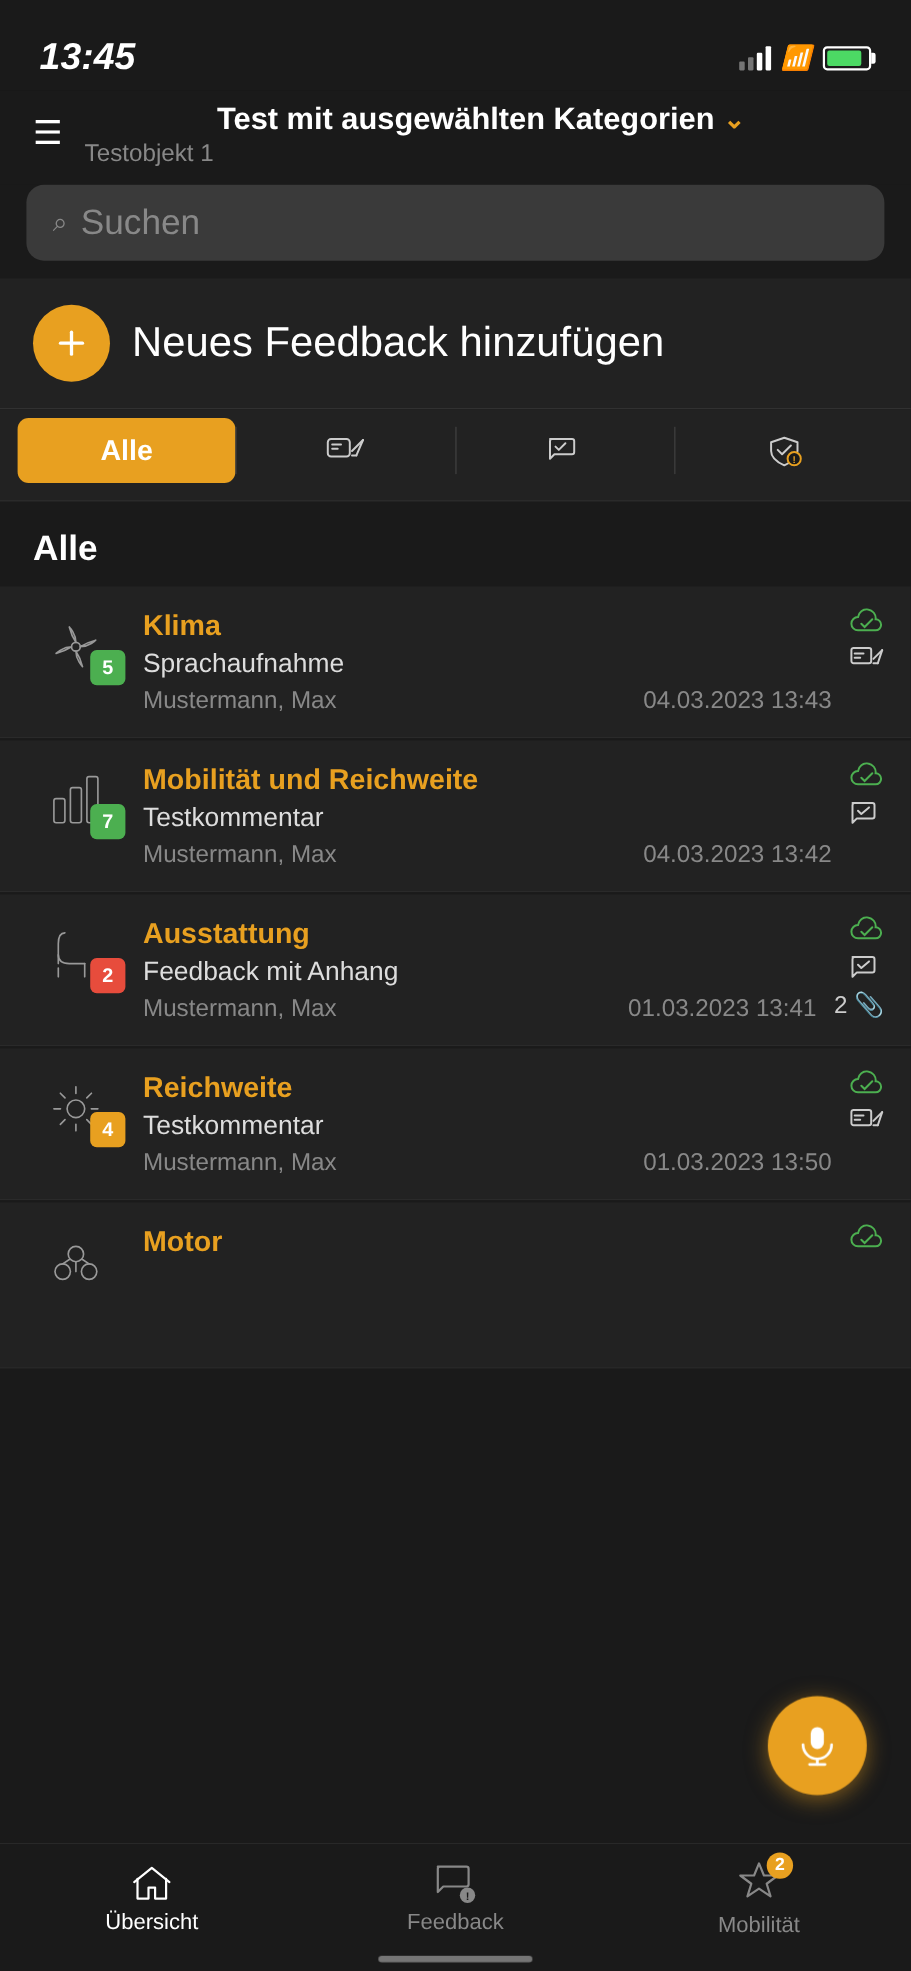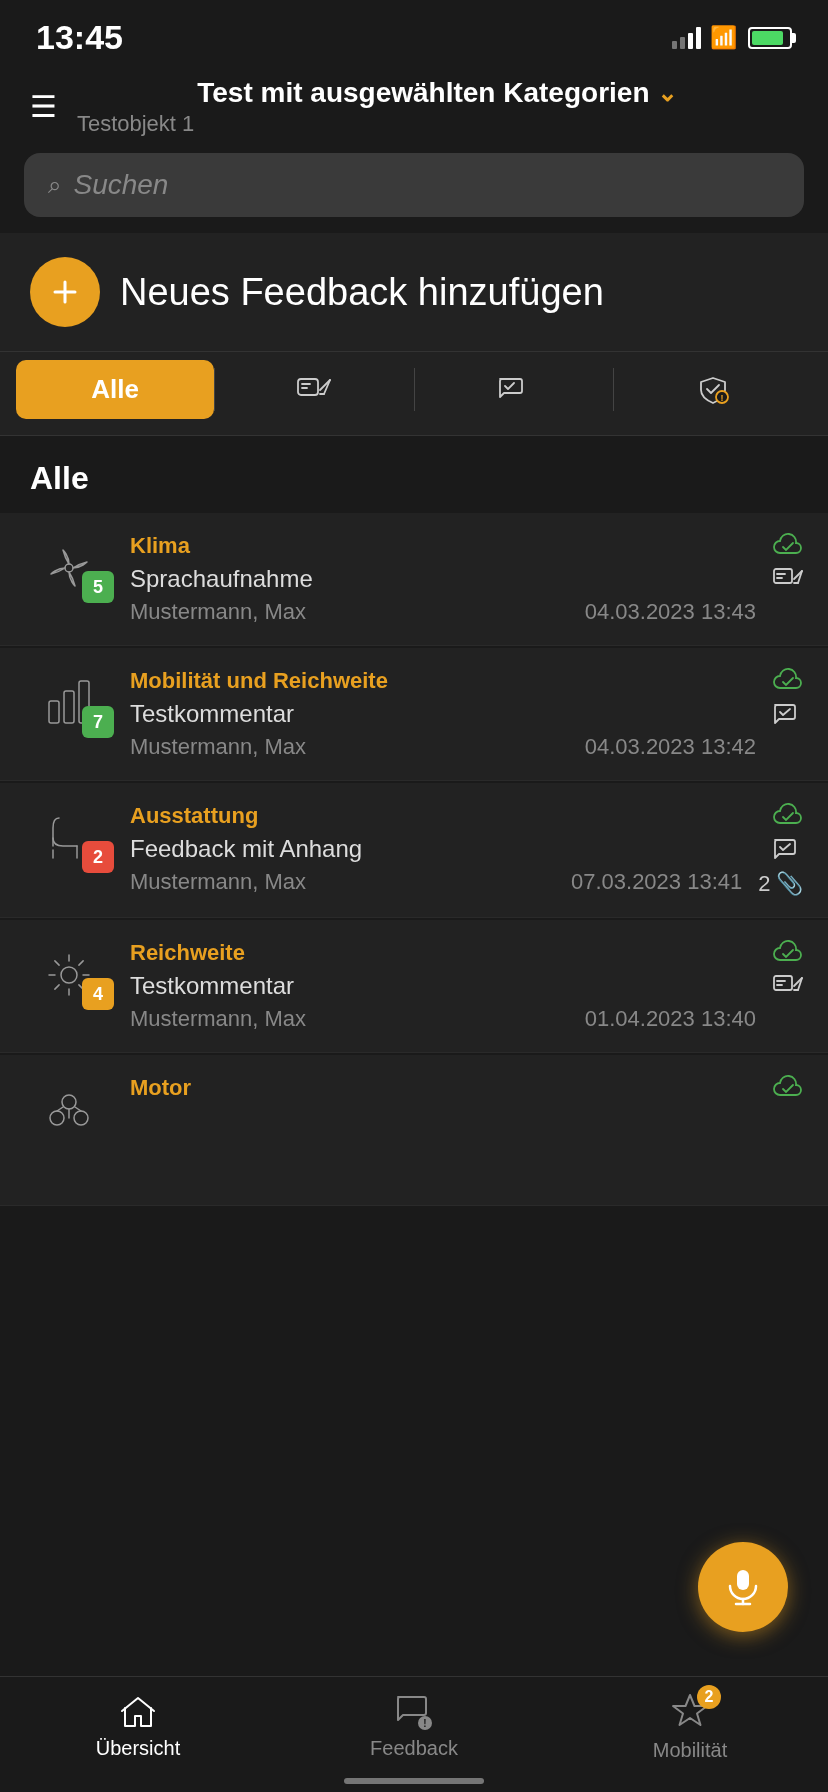--- a/index.html
+++ b/index.html
@@ -12,22 +12,23 @@
       font-family: -apple-system, BlinkMacSystemFont, 'Helvetica Neue', Arial, sans-serif;
       color: #fff;
       overflow-x: hidden;
     }
 
     
     .status-bar {
       display: flex;
       justify-content: space-between;
       align-items: center;
-      padding: 18px 36px 10px;
+      padding: 33px 36px 10px;
       background: #1a1a1a;
+      font-style: italic;
     }
     .status-time {
       font-size: 34px;
       font-weight: 700;
       color: #fff;
     }
     .status-icons {
       display: flex;
       align-items: center;
       gap: 10px;
@@ -129,22 +130,21 @@
       display: flex;
       align-items: center;
       gap: 12px;
     }
     .search-icon-unicode {
       color: #888;
       font-size: 24px;
     }
     .search-placeholder {
       color: #888;
-      font-size: 28px;
-      font-style: italic;
+      font-size: 32px;
     }
 
     
     .add-feedback-row {
       background: #222;
       padding: 24px 30px;
       display: flex;
       align-items: center;
       gap: 20px;
       border-bottom: 1px solid #333;
@@ -265,21 +265,21 @@
     }
     .badge-green { background: #4CAF50; }
     .badge-orange { background: #E8A020; }
     .badge-red { background: #e74c3c; }
 
     .feedback-content {
       flex: 1;
       min-width: 0;
     }
     .feedback-category-name {
-      font-size: 22px;
+      font-size: 26px;
       font-weight: 600;
       color: #E8A020;
       margin-bottom: 6px;
     }
     .feedback-description {
       font-size: 24px;
       color: #ddd;
       margin-bottom: 6px;
     }
     .feedback-meta {
@@ -569,21 +569,21 @@
           <path d="M14 50 L14 42"></path>
         </svg>
       </div>
       <div class="badge badge-red">2</div>
     </div>
     <div class="feedback-content">
       <div class="feedback-category-name">Ausstattung</div>
       <div class="feedback-description">Feedback mit Anhang</div>
       <div class="feedback-meta">
         <span class="feedback-author">Mustermann, Max</span>
-        <span class="feedback-date">07.03.2023 13:41</span>
+        <span class="feedback-date">01.03.2023 13:41</span>
       </div>
     </div>
     <div class="feedback-status">
       <svg width="32" height="26" viewBox="0 0 32 26" fill="none" stroke="#4CAF50" stroke-width="1.8" stroke-linecap="round">
         <path d="M24 20H8a6 6 0 010-12 8 8 0 0116 2 5 5 0 010 10z"></path>
         <polyline points="11,14 14,17 21,10" stroke="#4CAF50" stroke-width="1.8"></polyline>
       </svg>
       <svg width="32" height="26" viewBox="0 0 32 26" fill="none" stroke="#ccc" stroke-width="1.8" stroke-linecap="round" stroke-linejoin="round">
         <path d="M3 3h18a2 2 0 012 2v10a2 2 0 01-2 2H7l-4 4V5a2 2 0 012-2z"></path>
         <polyline points="8,10 11,13 18,7" stroke="#ccc" stroke-width="1.8"></polyline>
@@ -601,21 +601,21 @@
           <path d="M30 10v6M30 44v6M10 30h6M44 30h6M15.86 15.86l4.24 4.24M39.9 39.9l4.24 4.24M44.14 15.86l-4.24 4.24M20.1 39.9l-4.24 4.24"></path>
         </svg>
       </div>
       <div class="badge badge-orange">4</div>
     </div>
     <div class="feedback-content">
       <div class="feedback-category-name">Reichweite</div>
       <div class="feedback-description">Testkommentar</div>
       <div class="feedback-meta">
         <span class="feedback-author">Mustermann, Max</span>
-        <span class="feedback-date">01.04.2023 13:40</span>
+        <span class="feedback-date">01.03.2023 13:50</span>
       </div>
     </div>
     <div class="feedback-status">
       <svg width="32" height="26" viewBox="0 0 32 26" fill="none" stroke="#4CAF50" stroke-width="1.8" stroke-linecap="round">
         <path d="M24 20H8a6 6 0 010-12 8 8 0 0116 2 5 5 0 010 10z"></path>
         <polyline points="11,14 14,17 21,10" stroke="#4CAF50" stroke-width="1.8"></polyline>
       </svg>
       <svg width="32" height="26" viewBox="0 0 32 26" fill="none" stroke="#ccc" stroke-width="1.8" stroke-linecap="round" stroke-linejoin="round">
         <rect x="2" y="2" width="18" height="14" rx="2"></rect>
         <line x1="5" y1="7" x2="13" y2="7"></line>

